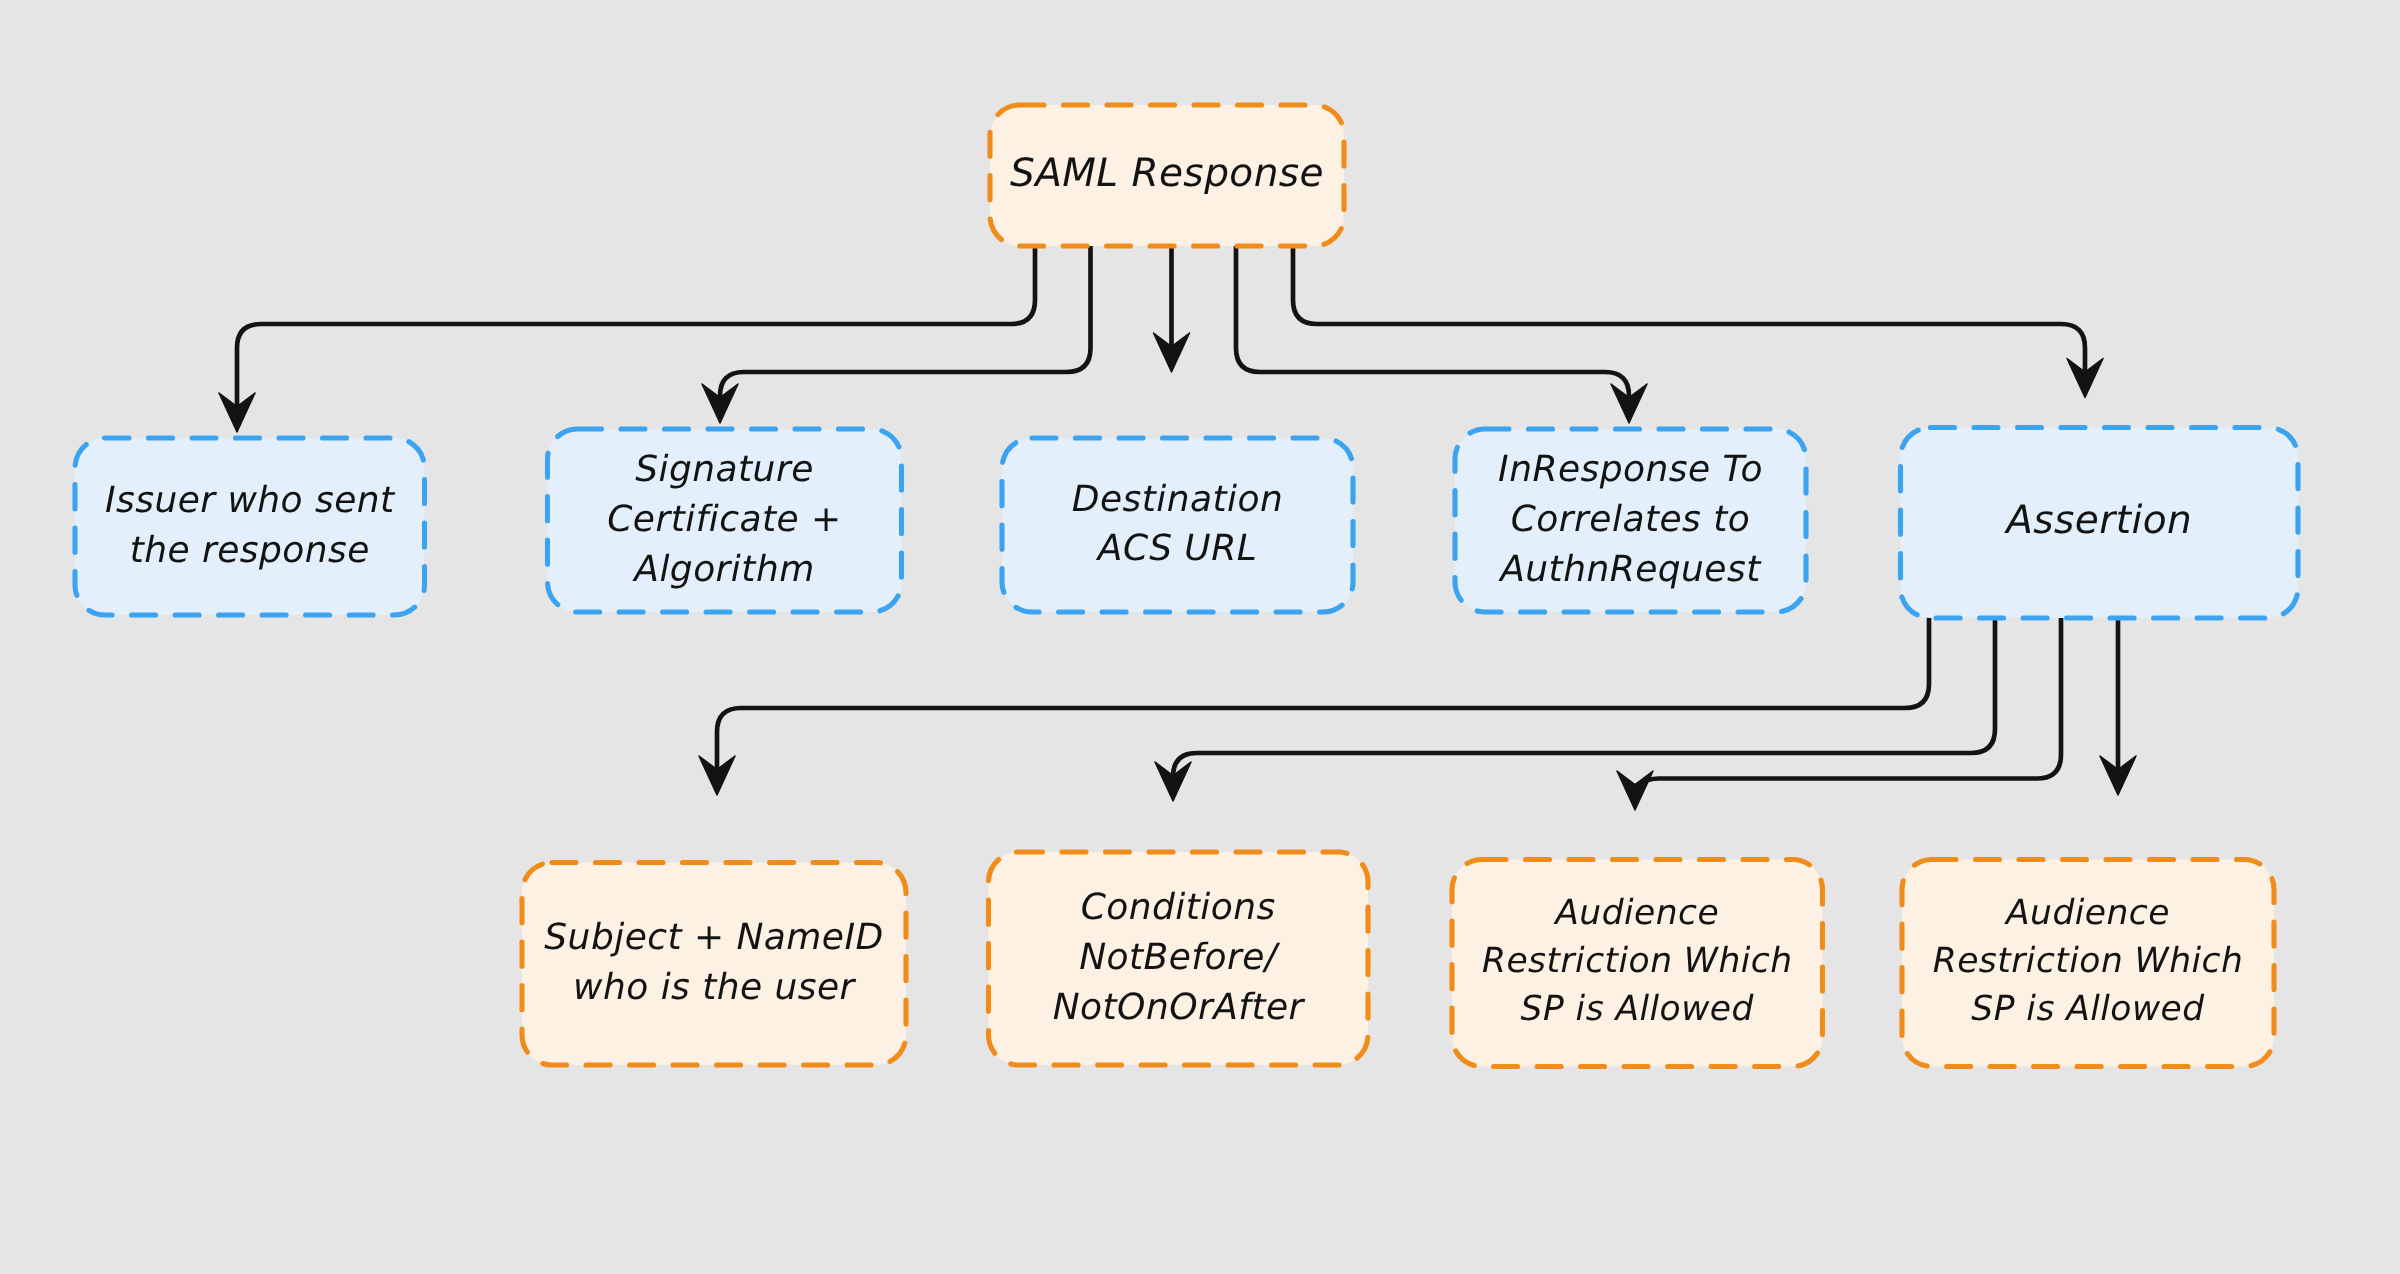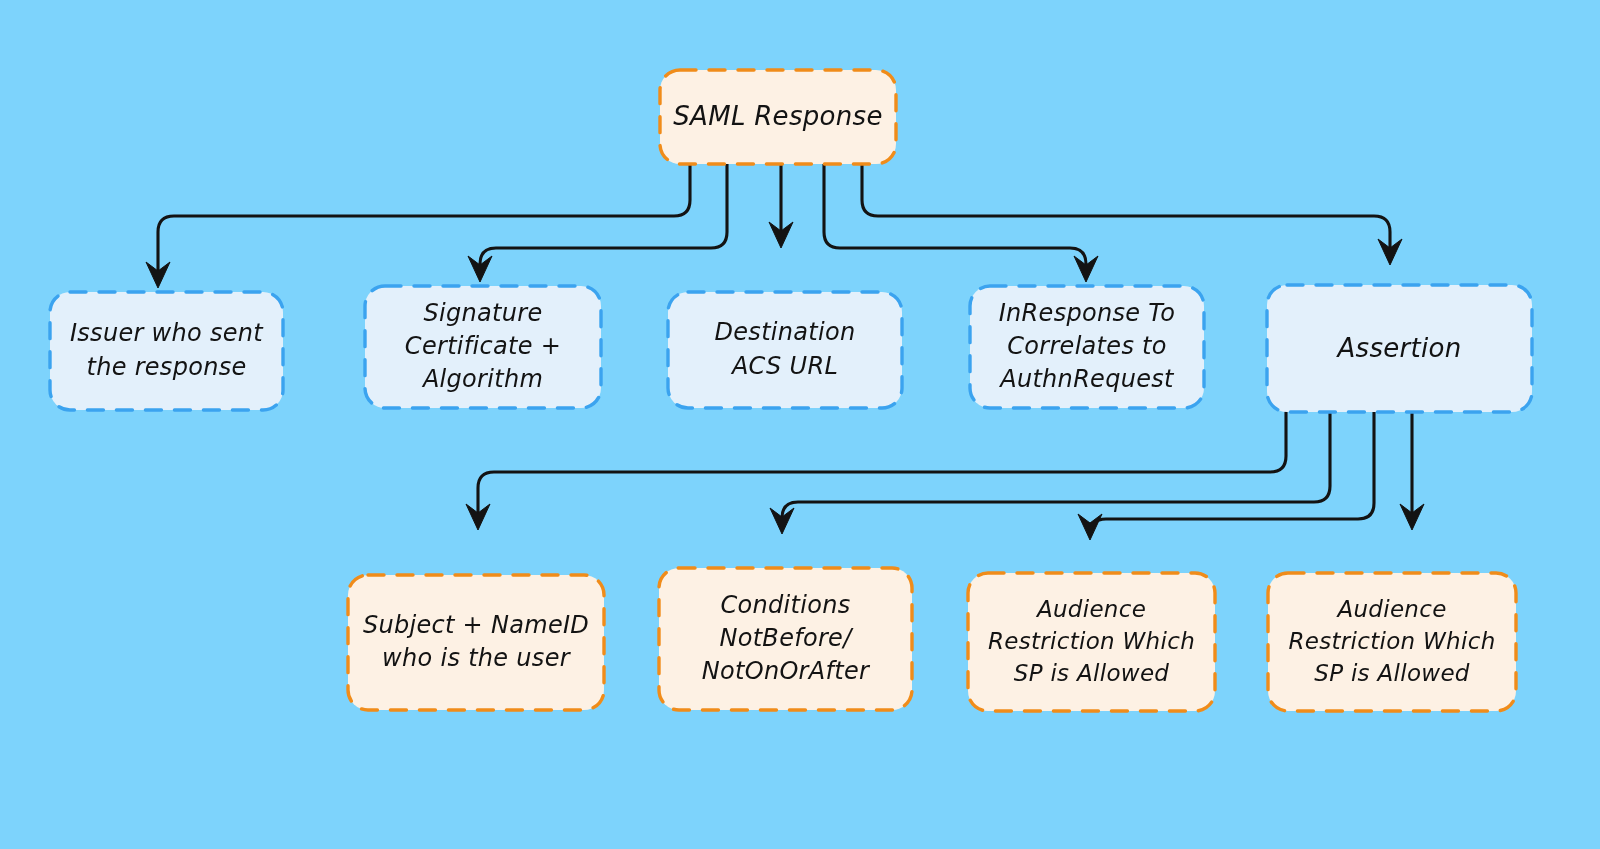--- a/index.html
+++ b/index.html
@@ -51,21 +51,21 @@
   .arrow-head {
     fill: #131313;
     stroke: #131313;
     stroke-width: 1;
     stroke-linejoin: round;
   }
 </style>
 </head>
 <body>
 
-<div id="diagram-root" style="background: #7dd3fc;">
+<div id="diagram-root" style="background: #e5e5e5;">
   <svg class="canvas" viewBox="0 0 1600 849" xmlns="http://www.w3.org/2000/svg">
     <g id="edges-layer">
         <g>
           <path class="edge-path" d="M 690 164 L 690 200 Q 690 216 674 216 L 174 216 Q 158 216 158 232 L 158 272" stroke="#131313"></path>
           <path class="arrow-head" d="M 146 262 L 158 288 L 170 262 L 158 271 Z" fill="#131313" stroke="#131313"></path>
         </g>
         <g>
           <path class="edge-path" d="M 727 164 L 727 232 Q 727 248 711 248 L 496 248 Q 480 248 480 264 L 480 266" stroke="#131313"></path>
           <path class="arrow-head" d="M 468 256 L 480 282 L 492 256 L 480 265 Z" fill="#131313" stroke="#131313"></path>
         </g>

